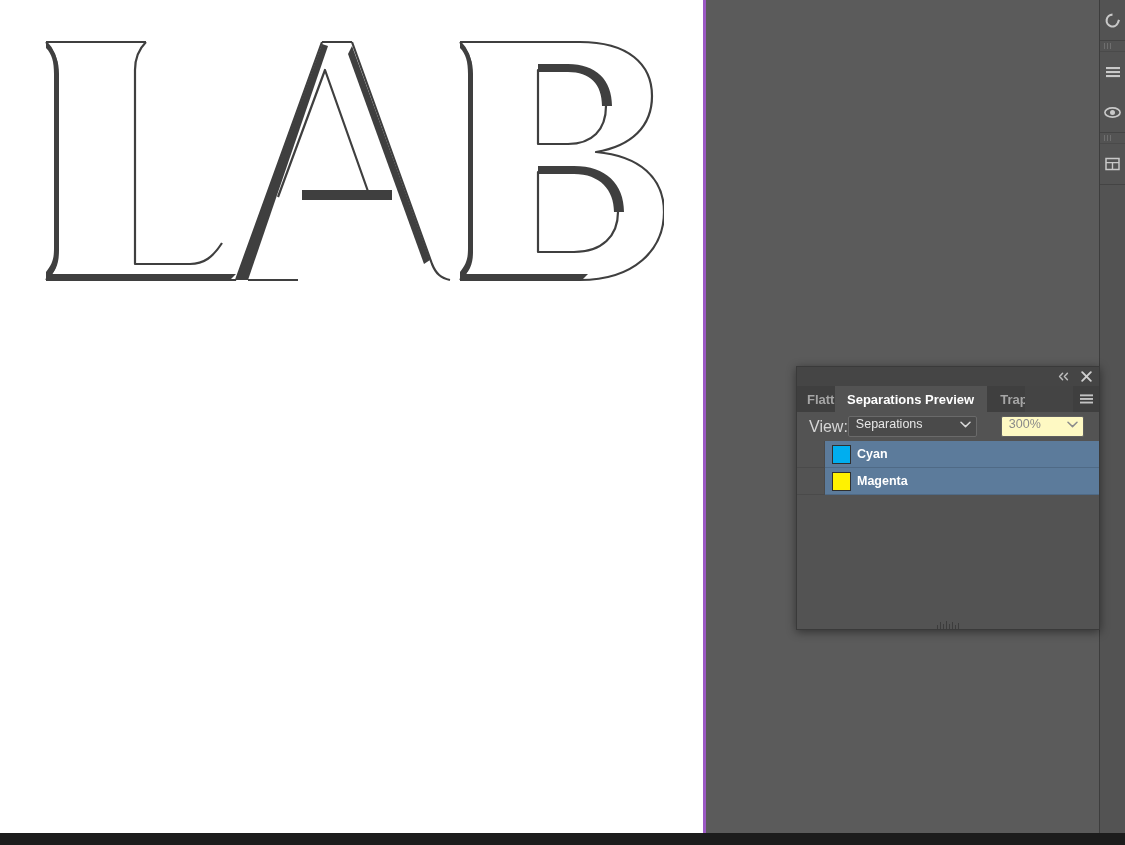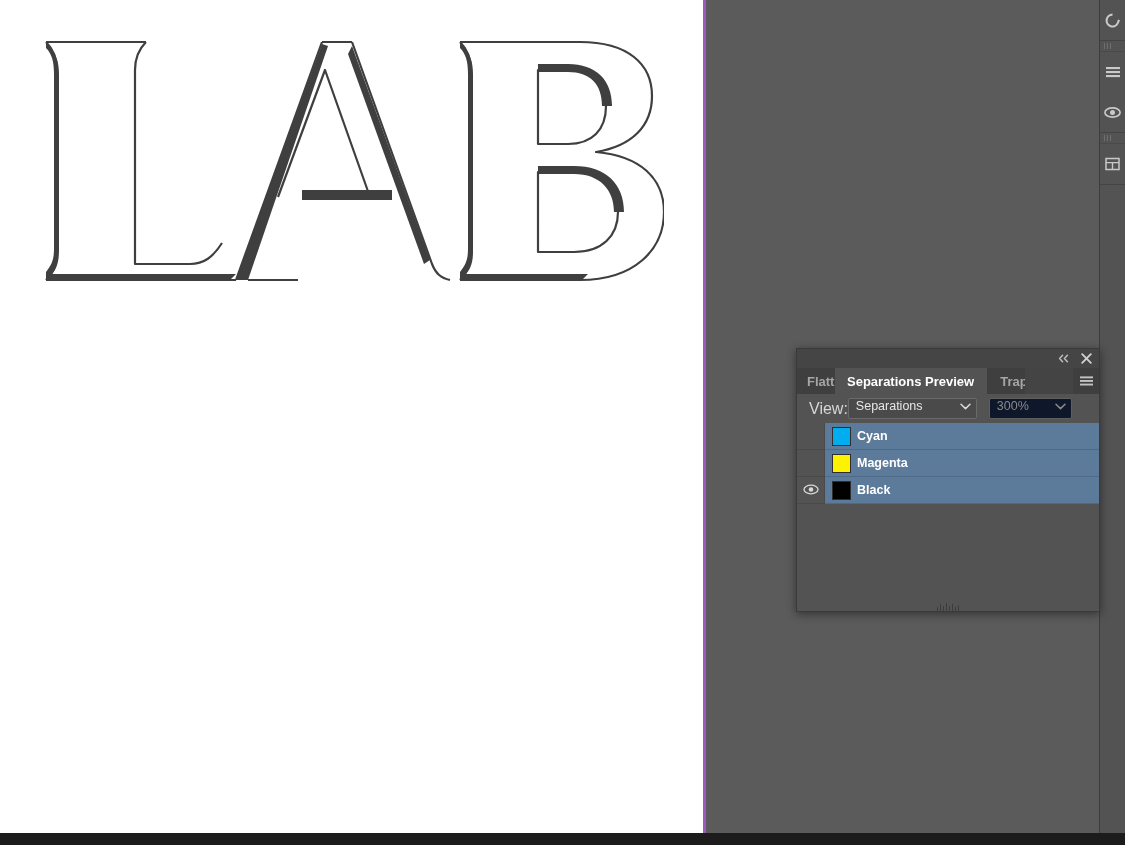--- a/index.html
+++ b/index.html
@@ -66,21 +66,21 @@
   .rail-btn {
     height:40px;
     display:flex; align-items:center; justify-content:center;
     background:#535353;
   }
   .rail-btn svg { display:block; }
 
   
   .panel {
     position:absolute;
-    left:796px; top:348px;
+    left:796px; top:366px;
     width:304px; height:264px;
     background:#535353;
     border:1px solid #3a3a3a;
     box-shadow:0 2px 9px rgba(0,0,0,.45);
     display:flex; flex-direction:column;
   }
   .panel-titlebar {
     height:19px;
     background:#454545;
     display:flex; align-items:center; justify-content:flex-end;
@@ -133,22 +133,22 @@
     background:#4a4a4a;
     border:1px solid #6a6a6a;
     border-radius:2px;
     display:flex; 
     padding:0 5px 0 7px;
     font-size:12.5px; color:#e6e6e6;
   }
   .select .sel-val { flex:1; white-space:nowrap; overflow:hidden; }
   .select.disabled {
     width:83px;
-    margin-left:12px;
-    background:#0f172a;
+    margin-left:24px;
+    background:#fef9c3;
     border-color:#5f5f5f;
     color:#8a8a8a;
   }
 
   
   .sep-list {
     flex:1 1 auto;
     background:#535353;
     padding-left:0;
     overflow:hidden;
@@ -365,34 +365,20 @@
 
 
       <div class="sep-row">
         <div class="eye-cell"></div>
         <div class="swatch-cell">
           <span class="swatch" style="background:#fff200"></span>
         </div>
         <span class="sep-name">Magenta</span>
       </div>
 
-      <div class="sep-row">
-        <div class="eye-cell">
-          <span>
-            <svg width="16" height="11" viewBox="0 0 16 11">
-              <ellipse cx="8" cy="5.5" rx="7" ry="4.3" fill="none" stroke="#d8d8d8" stroke-width="1.3"></ellipse>
-              <circle cx="8" cy="5.5" r="2.3" fill="#d8d8d8"></circle>
-            </svg>
-          </span>
-        </div>
-        <div class="swatch-cell">
-          <span class="swatch" style="background:#000000"></span>
-        </div>
-        <span class="sep-name">Black</span>
-      </div>
 
     </div>
 
     <div class="panel-footer">
       <span class="panel-grip">
         <i style="height:4px"></i>
           <i style="height:7px"></i>
           <i style="height:5px"></i>
         <i style="height:8px"></i>
           <i style="height:5px"></i>

